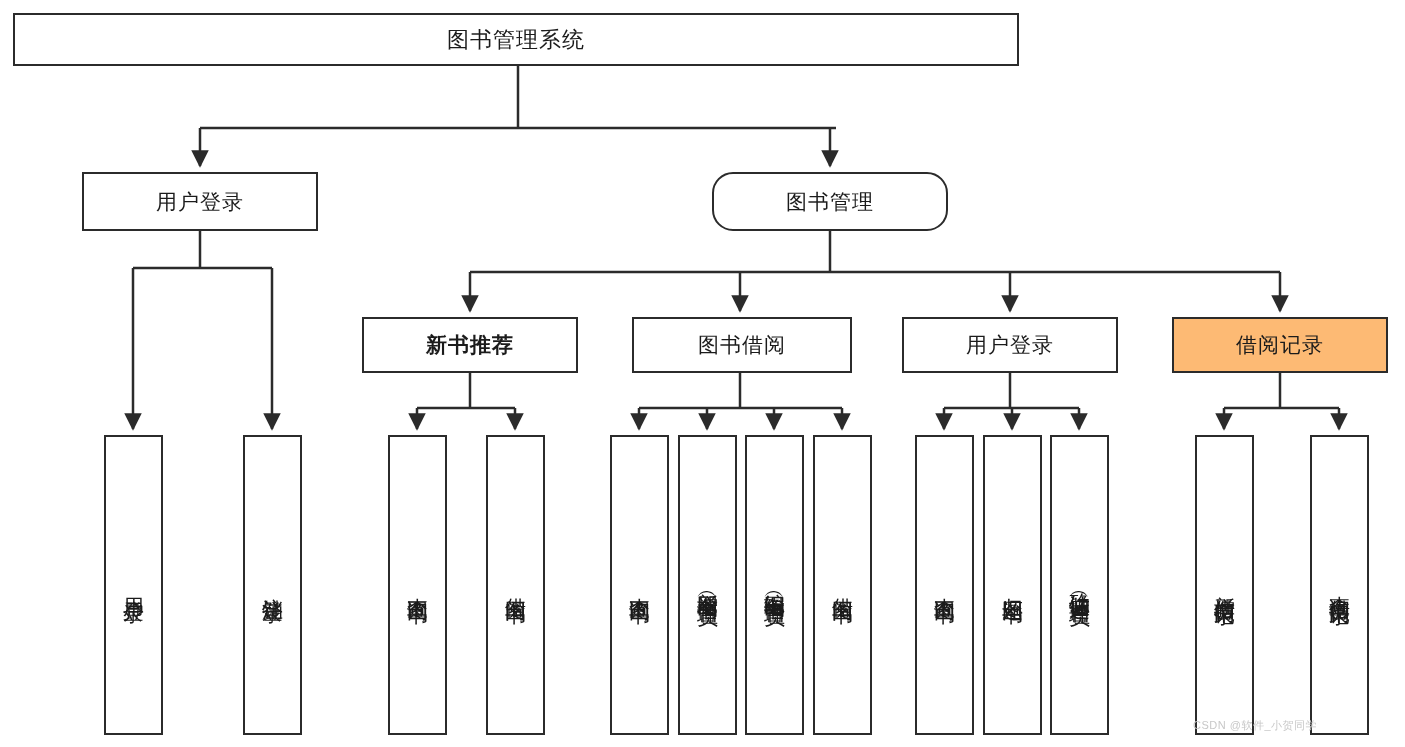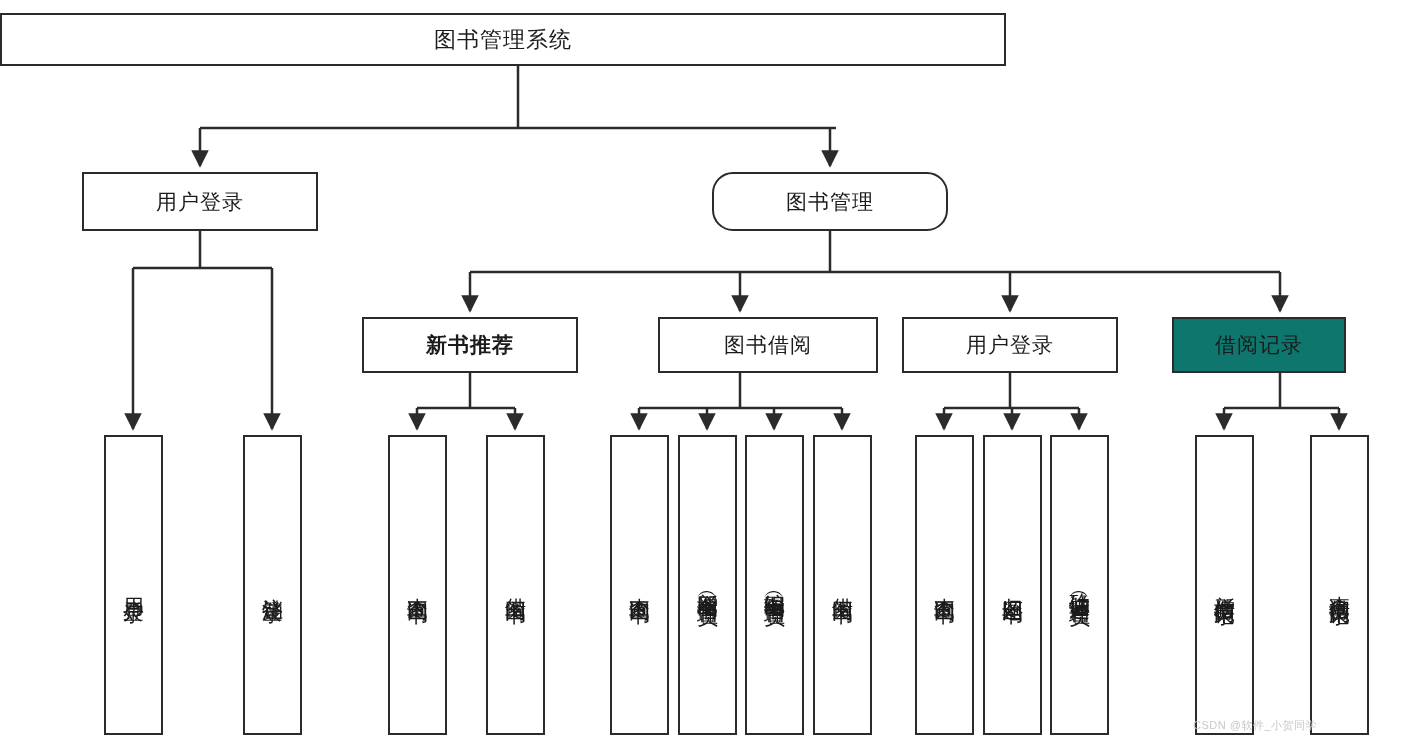--- a/index.html
+++ b/index.html
@@ -107,41 +107,41 @@
       <path d="M 1012 408 L 1012 429" marker-end="url(#arrow)"></path>
       <path d="M 1079 408 L 1079 429" marker-end="url(#arrow)"></path>
 
       <path d="M 1280 373 L 1280 408"></path>
       <path d="M 1224 408 L 1339 408"></path>
       <path d="M 1224 408 L 1224 429" marker-end="url(#arrow)"></path>
       <path d="M 1339 408 L 1339 429" marker-end="url(#arrow)"></path>
     </g>
   </svg>
 
-  <div class="node horiz root" id="node-root" style="left: 0; top: 13px; width: 1006px; height: 53px; border-color: rgb(43, 43, 43); background: rgb(255, 255, 255); color: rgb(27, 27, 27);">
+  <div class="node horiz root" id="node-root" style="left: 13px; top: 13px; width: 1006px; height: 53px; border-color: rgb(43, 43, 43); background: rgb(255, 255, 255); color: rgb(27, 27, 27);">
     <span class="txt">图书管理系统</span>
   </div>
 
   <div class="node horiz" id="node-l2-0" style="left: 82px; top: 172px; width: 236px; height: 59px; border-color: rgb(43, 43, 43); background: rgb(255, 255, 255); color: rgb(27, 27, 27);">
     <span class="txt">用户登录</span>
   </div>
   <div class="node horiz" id="node-l2-1" style="left: 712px; top: 172px; width: 236px; height: 59px; border-color: rgb(43, 43, 43); background: rgb(255, 255, 255); color: rgb(27, 27, 27); border-radius: 21px;">
     <span class="txt">图书管理</span>
   </div>
 
   <div class="node horiz" id="node-l3-0" style="left: 362px; top: 317px; width: 216px; height: 56px; border-color: rgb(43, 43, 43); background: rgb(255, 255, 255); color: rgb(27, 27, 27); font-weight: bold;">
     <span class="txt">新书推荐</span>
   </div>
-  <div class="node horiz" id="node-l3-1" style="left: 632px; top: 317px; width: 220px; height: 56px; border-color: rgb(43, 43, 43); background: rgb(255, 255, 255); color: rgb(27, 27, 27); margin-left: 26px;">
+  <div class="node horiz" id="node-l3-1" style="left: 632px; top: 317px; width: 220px; height: 56px; border-color: rgb(43, 43, 43); background: rgb(255, 255, 255); color: rgb(27, 27, 27);">
     <span class="txt">图书借阅</span>
   </div>
   <div class="node horiz" id="node-l3-2" style="left: 902px; top: 317px; width: 216px; height: 56px; border-color: rgb(43, 43, 43); background: rgb(255, 255, 255); color: rgb(27, 27, 27);">
     <span class="txt">用户登录</span>
   </div>
-  <div class="node horiz" id="node-l3-3" style="left: 1172px; top: 317px; width: 174px; height: 56px; border-color: rgb(43, 43, 43); background: #0f766e; color: rgb(27, 27, 27);">
+  <div class="node horiz" id="node-l3-3" style="left: 1172px; top: 317px; width: 216px; height: 56px; border-color: rgb(43, 43, 43); background: #fdba74; color: rgb(27, 27, 27);">
     <span class="txt">借阅记录</span>
   </div>
 
   <div class="node vert" id="node-leaf-0" style="left: 104px; top: 435px; width: 59px; height: 300px; border-color: rgb(43, 43, 43); background: rgb(255, 255, 255); color: rgb(27, 27, 27);">
     <span class="txt">用户登录</span>
   </div>
   <div class="node vert" id="node-leaf-1" style="left: 243px; top: 435px; width: 59px; height: 300px; border-color: rgb(43, 43, 43); background: rgb(255, 255, 255); color: rgb(27, 27, 27);">
     <span class="txt">注销登录</span>
   </div>
   <div class="node vert" id="node-leaf-2" style="left: 388px; top: 435px; width: 59px; height: 300px; border-color: rgb(43, 43, 43); background: rgb(255, 255, 255); color: rgb(27, 27, 27);">

